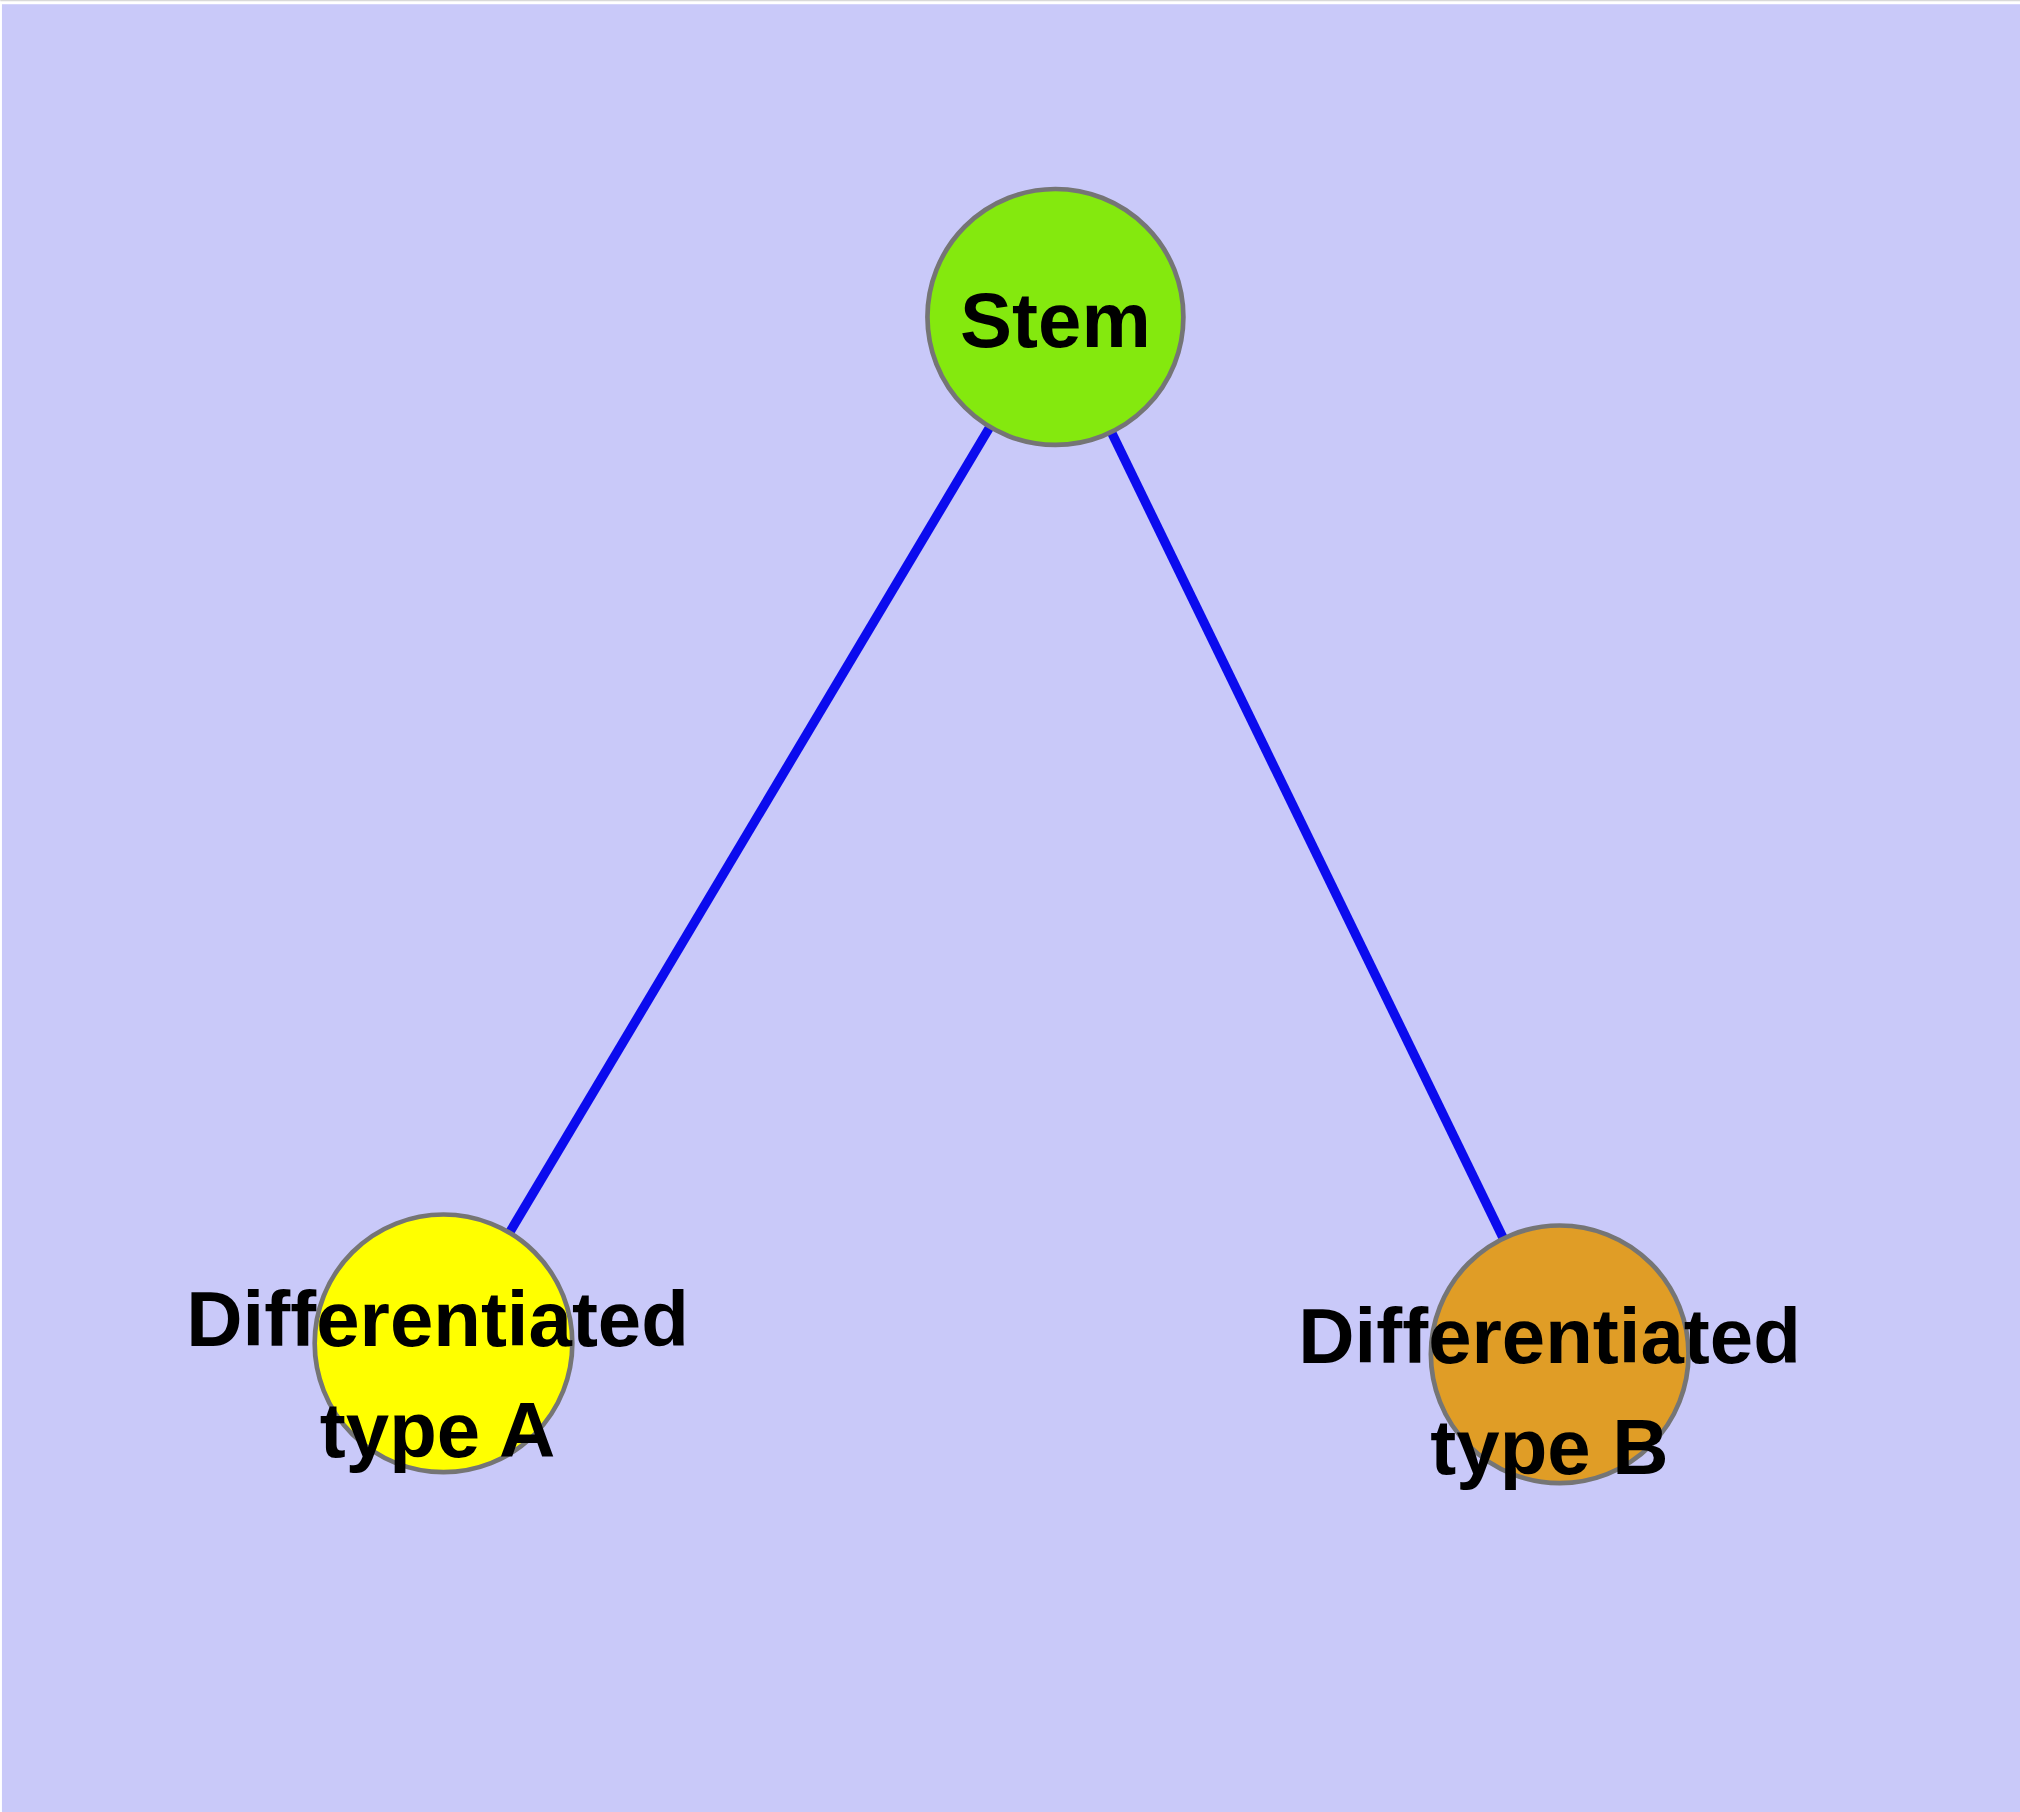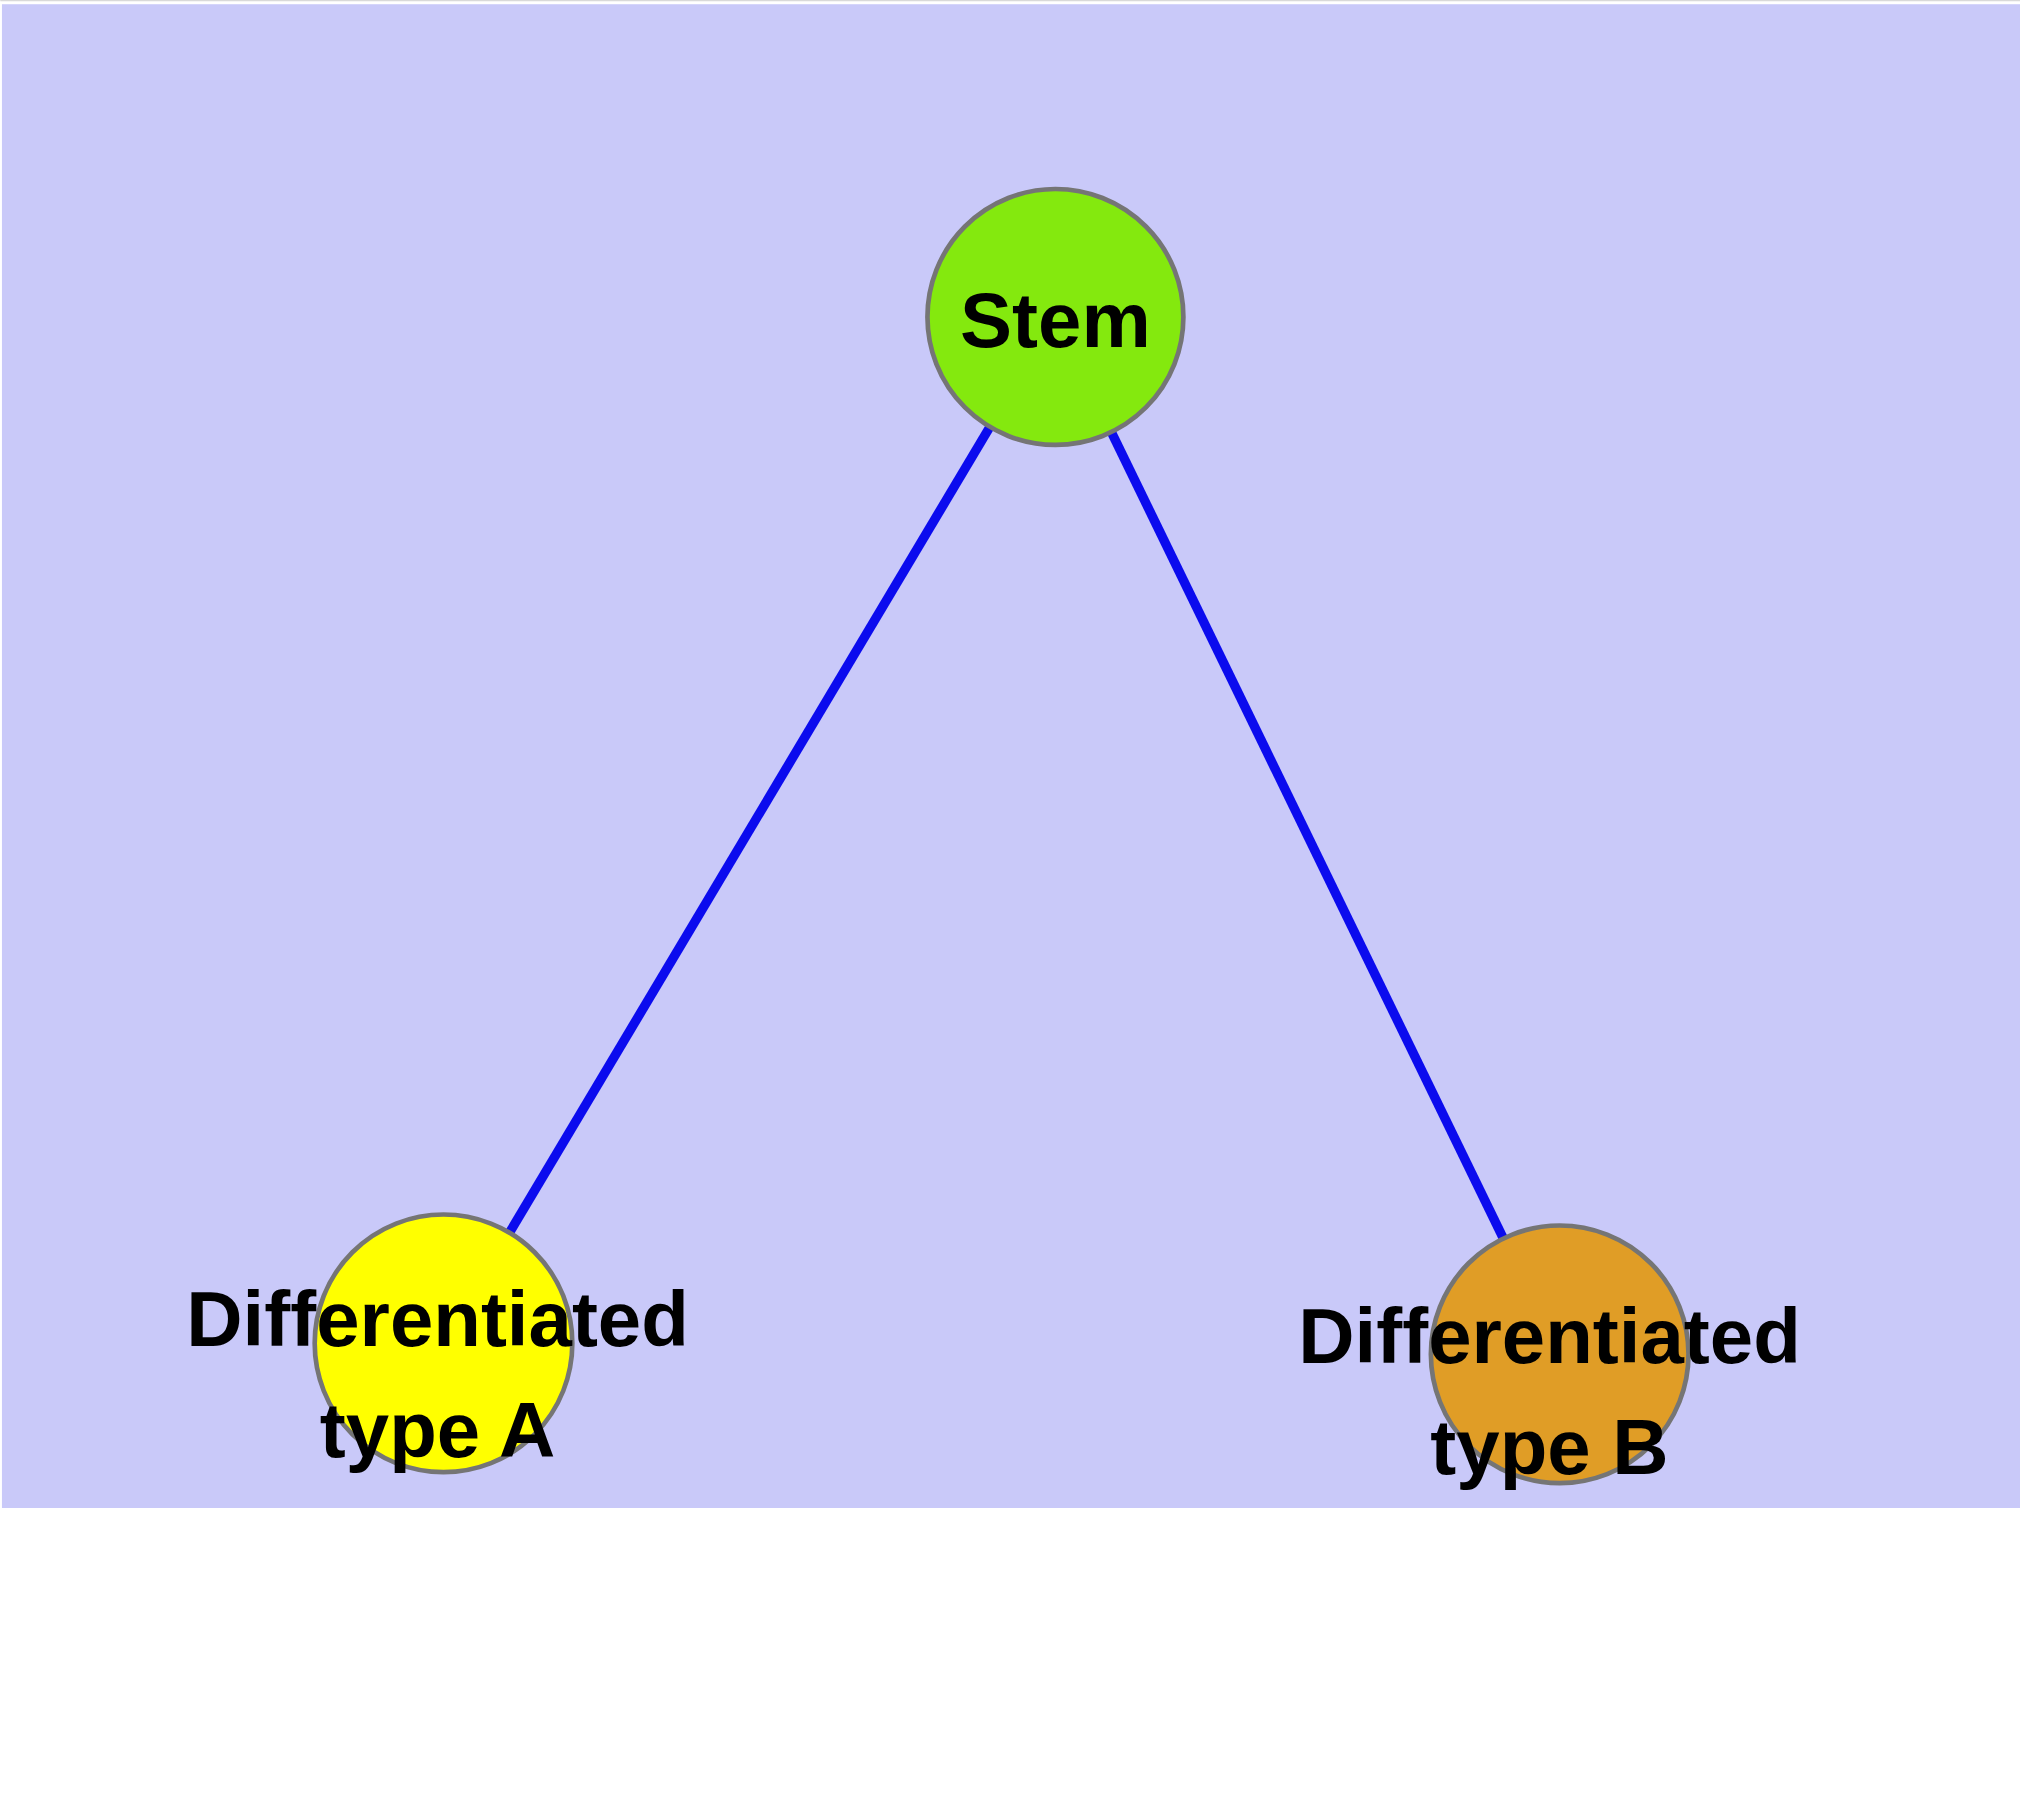--- a/index.html
+++ b/index.html
@@ -3,21 +3,21 @@
 <meta charset="utf-8">
 <style>
   html, body {
     margin: 0;
     padding: 0;
     background: #ffffff;
   }
   .stage {
     position: relative;
     width: 2021px;
-    height: 1508px;
+    height: 1812px;
     overflow: hidden;
   }
   svg {
     display: block;
     width: 2021px;
     height: 1812px;
   }
   .node-label {
     font-family: "Liberation Sans", "DejaVu Sans", sans-serif;
     font-weight: bold;

